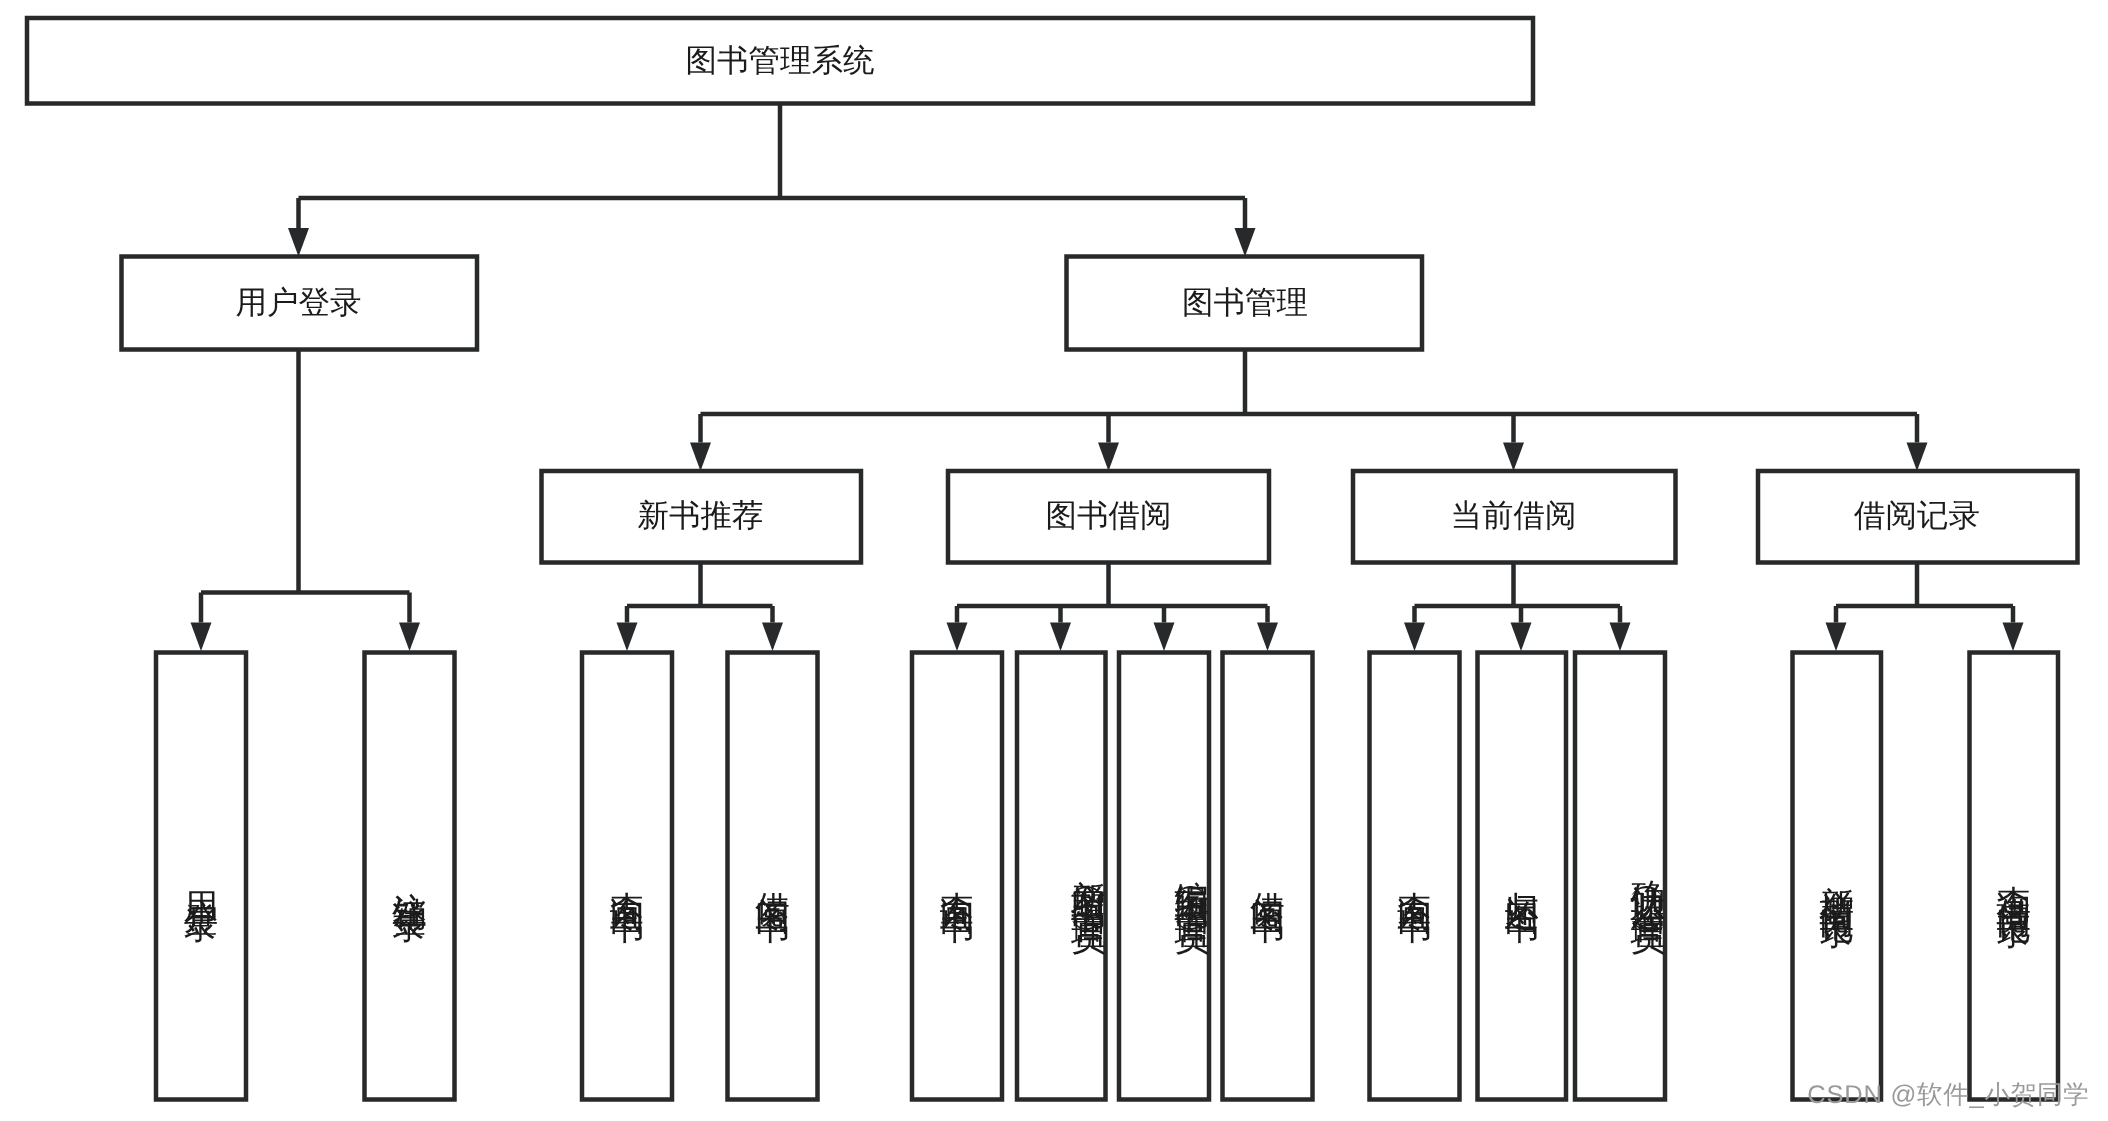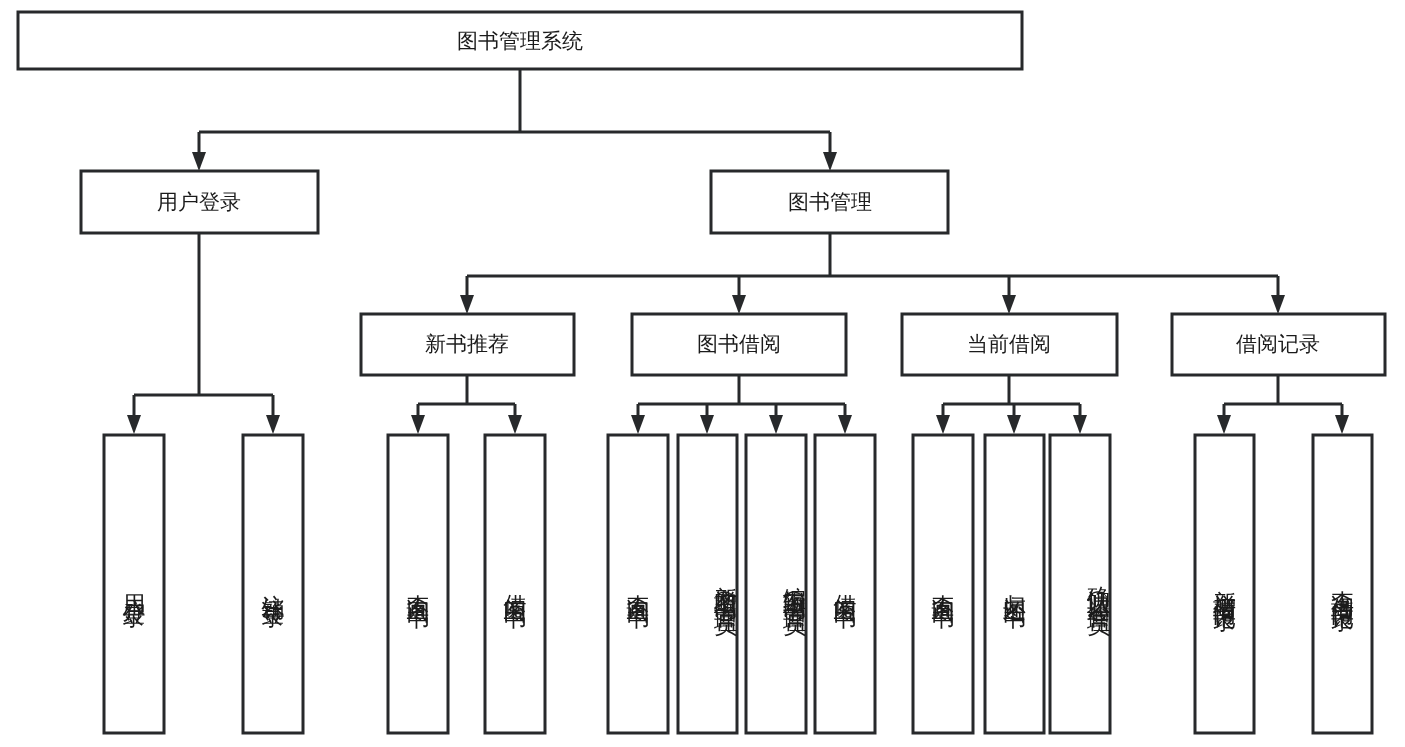--- a/index.html
+++ b/index.html
@@ -214,14 +214,15 @@
   <div class="leaf-label-wrap" style="left:608px; top:435px; width:60px; height:298px;">查询图书</div>
   <div class="leaf-label-wrap top-align" style="left:678px; top:439px; width:59px; height:294px;">新增图书（管理员）</div>
   <div class="leaf-label-wrap top-align" style="left:746px; top:439px; width:60px; height:294px;">编辑图书（管理员）</div>
   <div class="leaf-label-wrap" style="left:815px; top:435px; width:60px; height:298px;">借阅图书</div>
   <div class="leaf-label-wrap" style="left:913px; top:435px; width:60px; height:298px;">查询图书</div>
   <div class="leaf-label-wrap" style="left:985px; top:435px; width:59px; height:298px;">归还图书</div>
   <div class="leaf-label-wrap top-align" style="left:1050px; top:439px; width:60px; height:294px;">确认归还（管理员）</div>
   <div class="leaf-label-wrap" style="left:1195px; top:435px; width:59px; height:298px;">新增借阅记录</div>
   <div class="leaf-label-wrap" style="left:1313px; top:435px; width:59px; height:298px;">查询借阅记录</div>
 
+  <div class="watermark">CSDN @软件_小贺同学</div>
 
 </div>
 
 </body></html>

